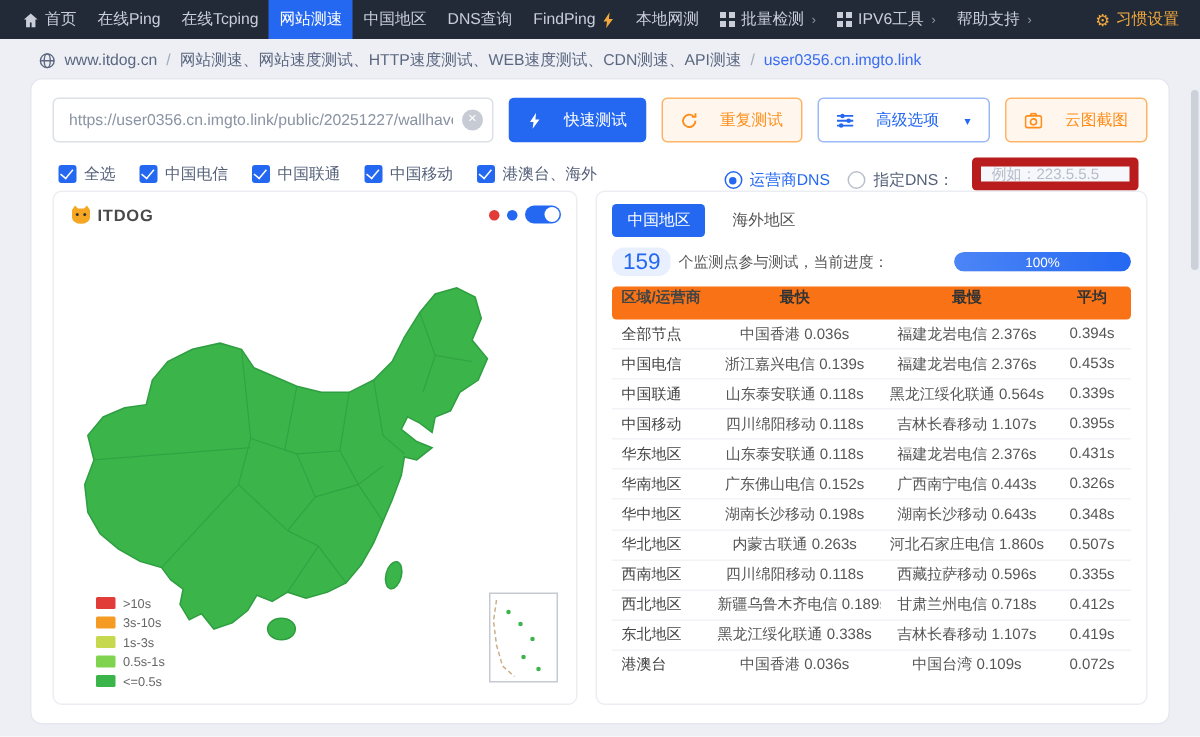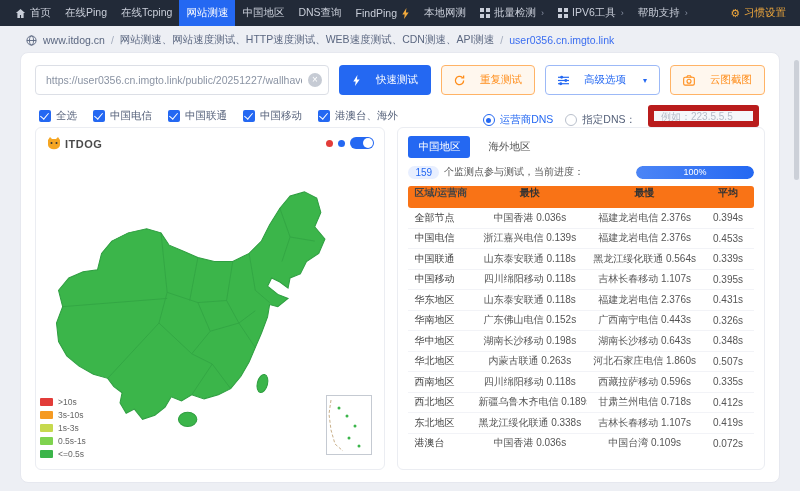--- a/index.html
+++ b/index.html
@@ -58,32 +58,32 @@
   .results-panel{flex:1;display:flex;flex-direction:column;padding:8px 10px 16px}
 
   
   .map-svg{position:absolute;left:0;top:14px;width:100%;height:calc(100% - 24px)}
   .map-logo{position:absolute;left:10px;top:8px;display:flex;align-items:flex-end;gap:3px;z-index:3}
   .map-logo-text{font-size:11px;font-weight:bold;color:#4a4a4a;letter-spacing:.5px}
   .map-toggles{position:absolute;right:10px;top:9px;display:flex;align-items:center;gap:5px;z-index:3}
   .dot{width:7px;height:7px;border-radius:50%}
   .switch{width:24px;height:12px;border-radius:6px;background:#2468f2;position:relative;cursor:pointer}
   .switch::after{content:"";position:absolute;right:1px;top:1px;width:10px;height:10px;border-radius:50%;background:#fff}
-  .legend{position:absolute;left:4px;bottom:10px;z-index:3}
+  .legend{position:absolute;left:28px;bottom:10px;z-index:3}
   .legend-row{display:flex;align-items:center;gap:5px;margin-top:3px}
   .legend-swatch{width:13px;height:8px;border-radius:1px}
   .legend-label{font-size:8.5px;color:#666}
   .inset-box{position:absolute;right:12px;bottom:14px;width:46px;height:60px;border:1px solid #c5cad2;background:#fff;z-index:2}
 
   
   .tabs-row{display:flex;align-items:center;gap:8px;margin-bottom:7px}
   .tab{font-size:10.5px;padding:4px 10px;border-radius:3px;cursor:pointer;color:#555}
   .tab.active{background:#2468f2;color:#fff}
   .progress-row{display:flex;align-items:center;gap:5px;font-size:10px;color:#555;margin-bottom:7px}
-  .count-badge{background:#e8efff;color:#2468f2;border-radius:8px;padding:1px 7px;font-size:10px}
+  .count-badge{background:#e8efff;color:#2468f2;border-radius:8px;padding:1px 7px;font-size:15px}
   .progress-track{margin-left:auto;width:118px;height:13px;border-radius:7px;background:#e4e9f2;overflow:hidden}
   .progress-fill{height:100%;background:linear-gradient(90deg,#4c85f6,#2468f2);color:#fff;font-size:9px;display:flex;align-items:center;justify-content:center;border-radius:7px}
 
   .table{flex:1;display:flex;flex-direction:column;min-height:0;font-size:10px}
   .t-head{display:flex;align-items:flex-start;background:#f97316;border-radius:3px;height:22px;font-weight:bold;color:#333;flex:none}
   .t-row{flex:1;display:flex;align-items:center;border-bottom:1px solid #f2f3f7;color:#555}
   .t-row:last-child{border-bottom:none}
   .c{padding:0 6px;overflow:hidden;white-space:nowrap}
   .c.region{width:64px;color:#444}
   .c.fast,.c.slow{flex:1;text-align:center}

